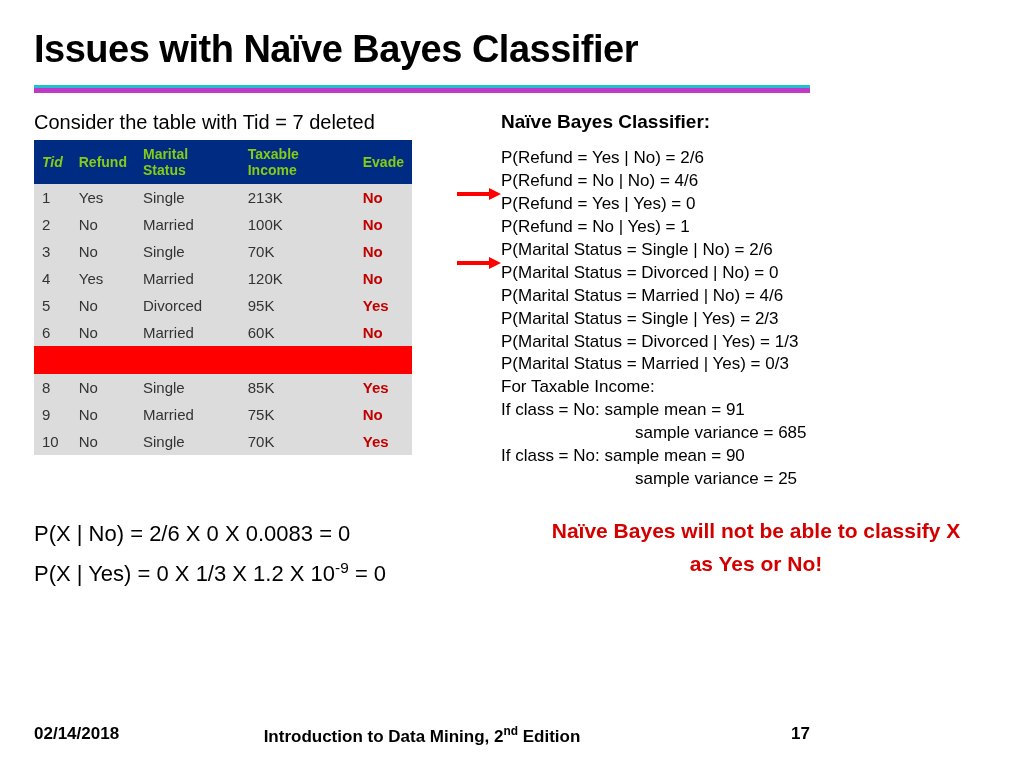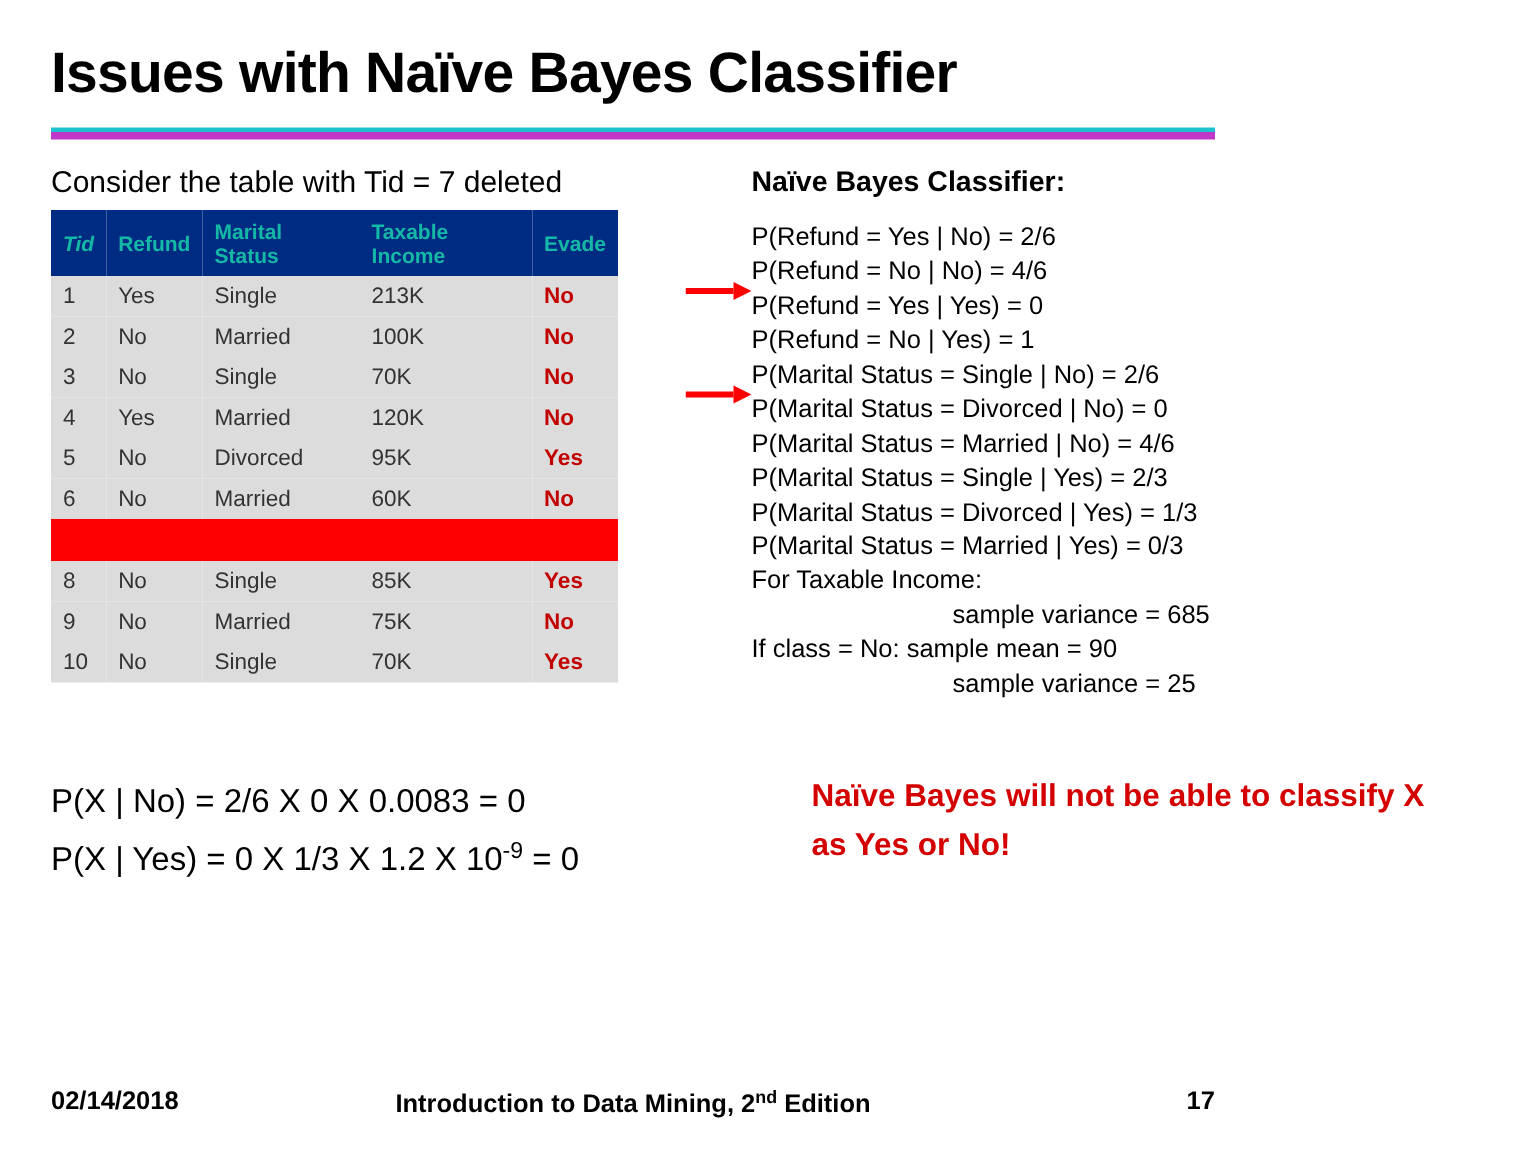--- a/index.html
+++ b/index.html
@@ -7,35 +7,35 @@
   .slide { width: 844px; height: 768px; position: relative; padding: 28px 34px 0 34px; }
   .title { font-size: 38px; font-weight: 900; letter-spacing: -0.5px; }
   .ruler { margin-top: 14px; height: 8px; display: grid; grid-template-rows: 3px 5px; }
   .ruler .r1 { background: #1ec2cf; }
   .ruler .r2 { background: #c038c7; }
   .body { position: relative; margin-top: 18px; height: 560px; }
   .left { position: absolute; left: 0; top: 0; width: 440px; }
   .right { position: absolute; left: 467px; top: 0; width: 480px; }
   .lead { font-size: 20px; margin-bottom: 6px; }
   table.data { border-collapse: collapse; width: 378px; font-size: 15px; }
-  table.data th { background: #002b82; color: #14b8a6; font-weight: 700; text-align: left; padding: 6px 8px; font-size: 14px; margin-top: 16px; }
+  table.data th { background: #002b82; color: #84cc16; font-weight: 700; text-align: left; padding: 6px 8px; font-size: 14px; margin-top: 16px; }
   table.data th.tid { font-style: italic; }
   table.data td { background: #dcdcdc; padding: 5px 8px; color: #333; }
   table.data tr.deleted td { background: #ff0000; height: 28px; padding: 0; }
   table.data td.ev-no  { color: #c20000; font-weight: 700; }
   table.data td.ev-yes { color: #c20000; font-weight: 700; }
   .nbc-head { font-weight: 700; font-size: 19px; margin-bottom: 14px; }
   .plist { font-size: 17px; line-height: 1.35; }
   .indent { padding-left: 134px; }
   .arrow { position: absolute; width: 44px; height: 14px; }
   .arrow svg { width: 44px; height: 14px; display: block; }
   .bottom { position: absolute; left: 0; top: 398px; width: 960px; }
   .given  { font-size: 22px; }
   .calc   { font-size: 22px; margin-top: 12px; }
-  .warn   { position: absolute; left: 507px; top: 404px; width: 430px; color: #d40000; font-weight: 700; font-size: 21px; text-align: left; line-height: 1.55; }
+  .warn   { position: absolute; left: 507px; top: 404px; width: 430px; color: #d40000; font-weight: 700; font-size: 21px; text-align: center; line-height: 1.55; }
   .footer { position: absolute; left: 34px; right: 34px; bottom: 24px; display: flex; justify-content: space-between; font-weight: 700; font-size: 17px; }
   .footer .center { position: absolute; left: 0; right: 0; text-align: center; }
   sup { font-size: 0.7em; }
 </style>
 </head>
 <body>
 
 <div class="slide">
 
   <div class="title">Issues with Naïve Bayes Classifier</div>
@@ -137,20 +137,21 @@
           <div>P(Refund = No | No) = 4/6</div>
           <div>P(Refund = Yes | Yes) = 0</div>
           <div>P(Refund = No | Yes) = 1</div>
           <div>P(Marital Status = Single | No) = 2/6</div>
           <div>P(Marital Status = Divorced | No) = 0</div>
           <div>P(Marital Status = Married | No) = 4/6</div>
           <div>P(Marital Status = Single | Yes) = 2/3</div>
           <div>P(Marital Status = Divorced | Yes) = 1/3</div>
           <div>P(Marital Status = Married | Yes) = 0/3</div>
           <div>For Taxable Income:</div>
+          <div>If class = No: sample mean = 91</div>
           <div class="indent">sample variance = 685</div>
           <div>If class = No: sample mean = 90</div>
           <div class="indent">sample variance = 25</div>
         </div>
     </div>
 
     <div class="arrow" style="left:423px; top:76px;">
       <svg viewBox="0 0 44 14">
           <line x1="0" y1="7" x2="32" y2="7" stroke="#ff0000" stroke-width="4"></line>
           <polygon points="32,1 44,7 32,13" fill="#ff0000"></polygon>

